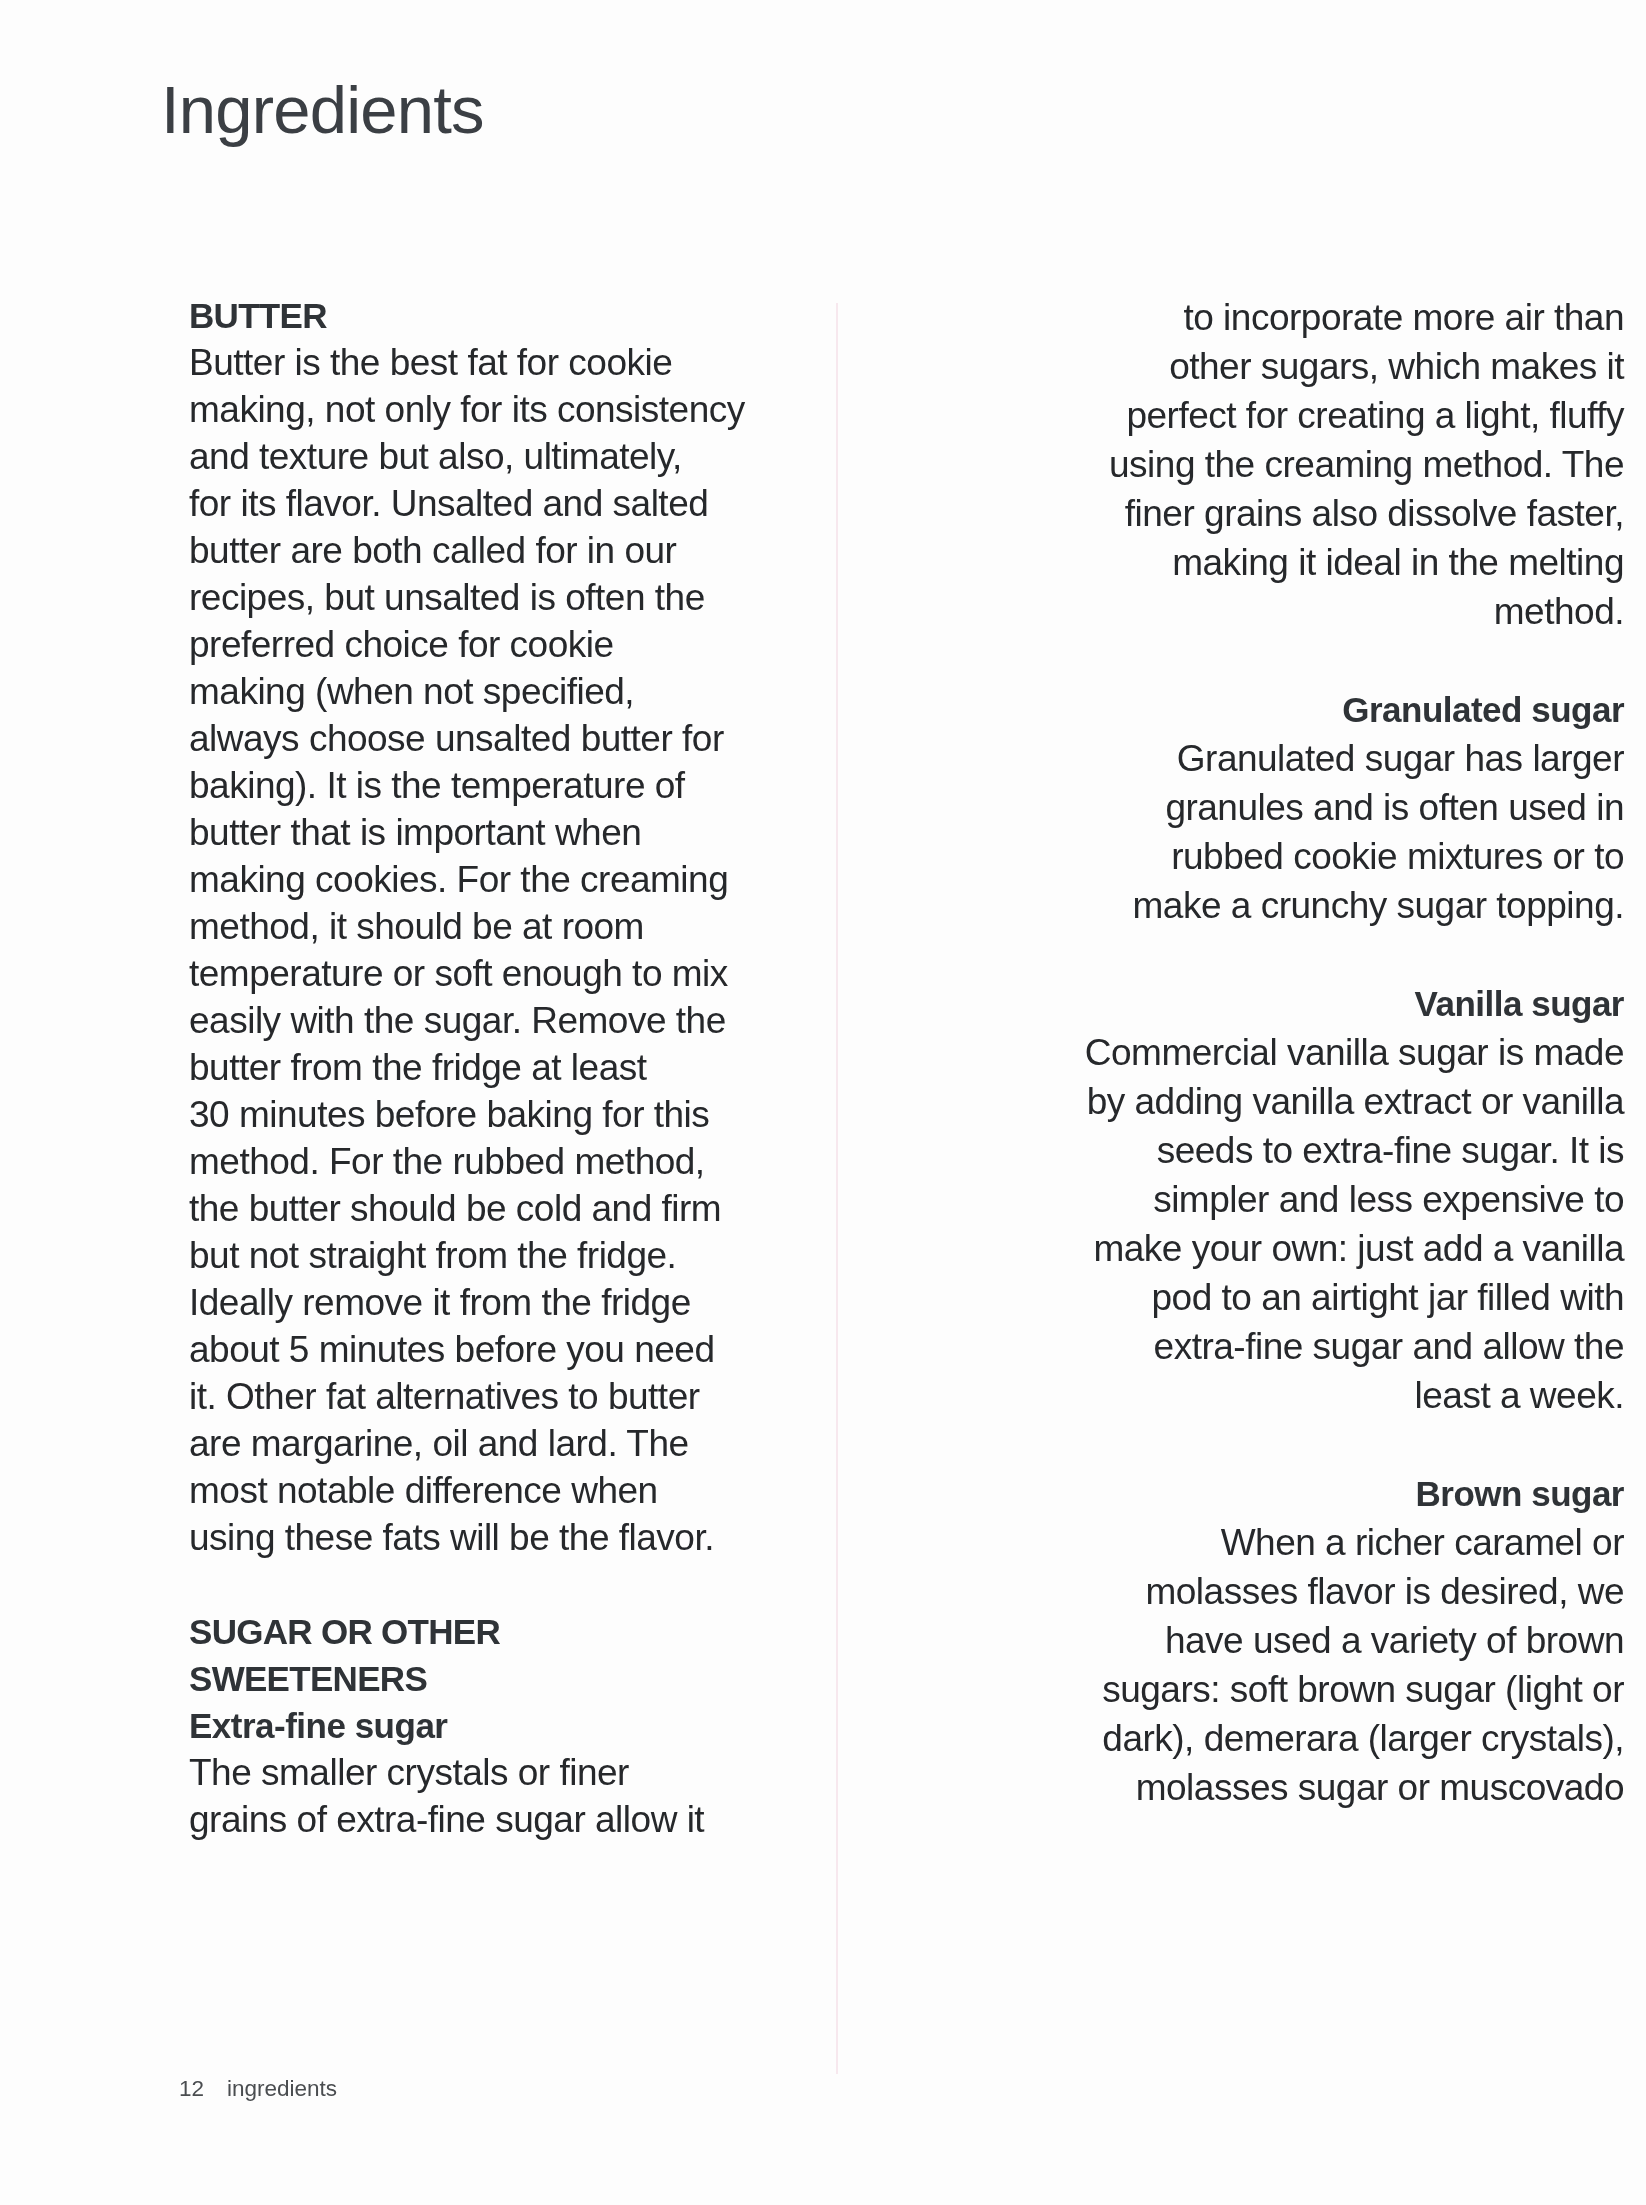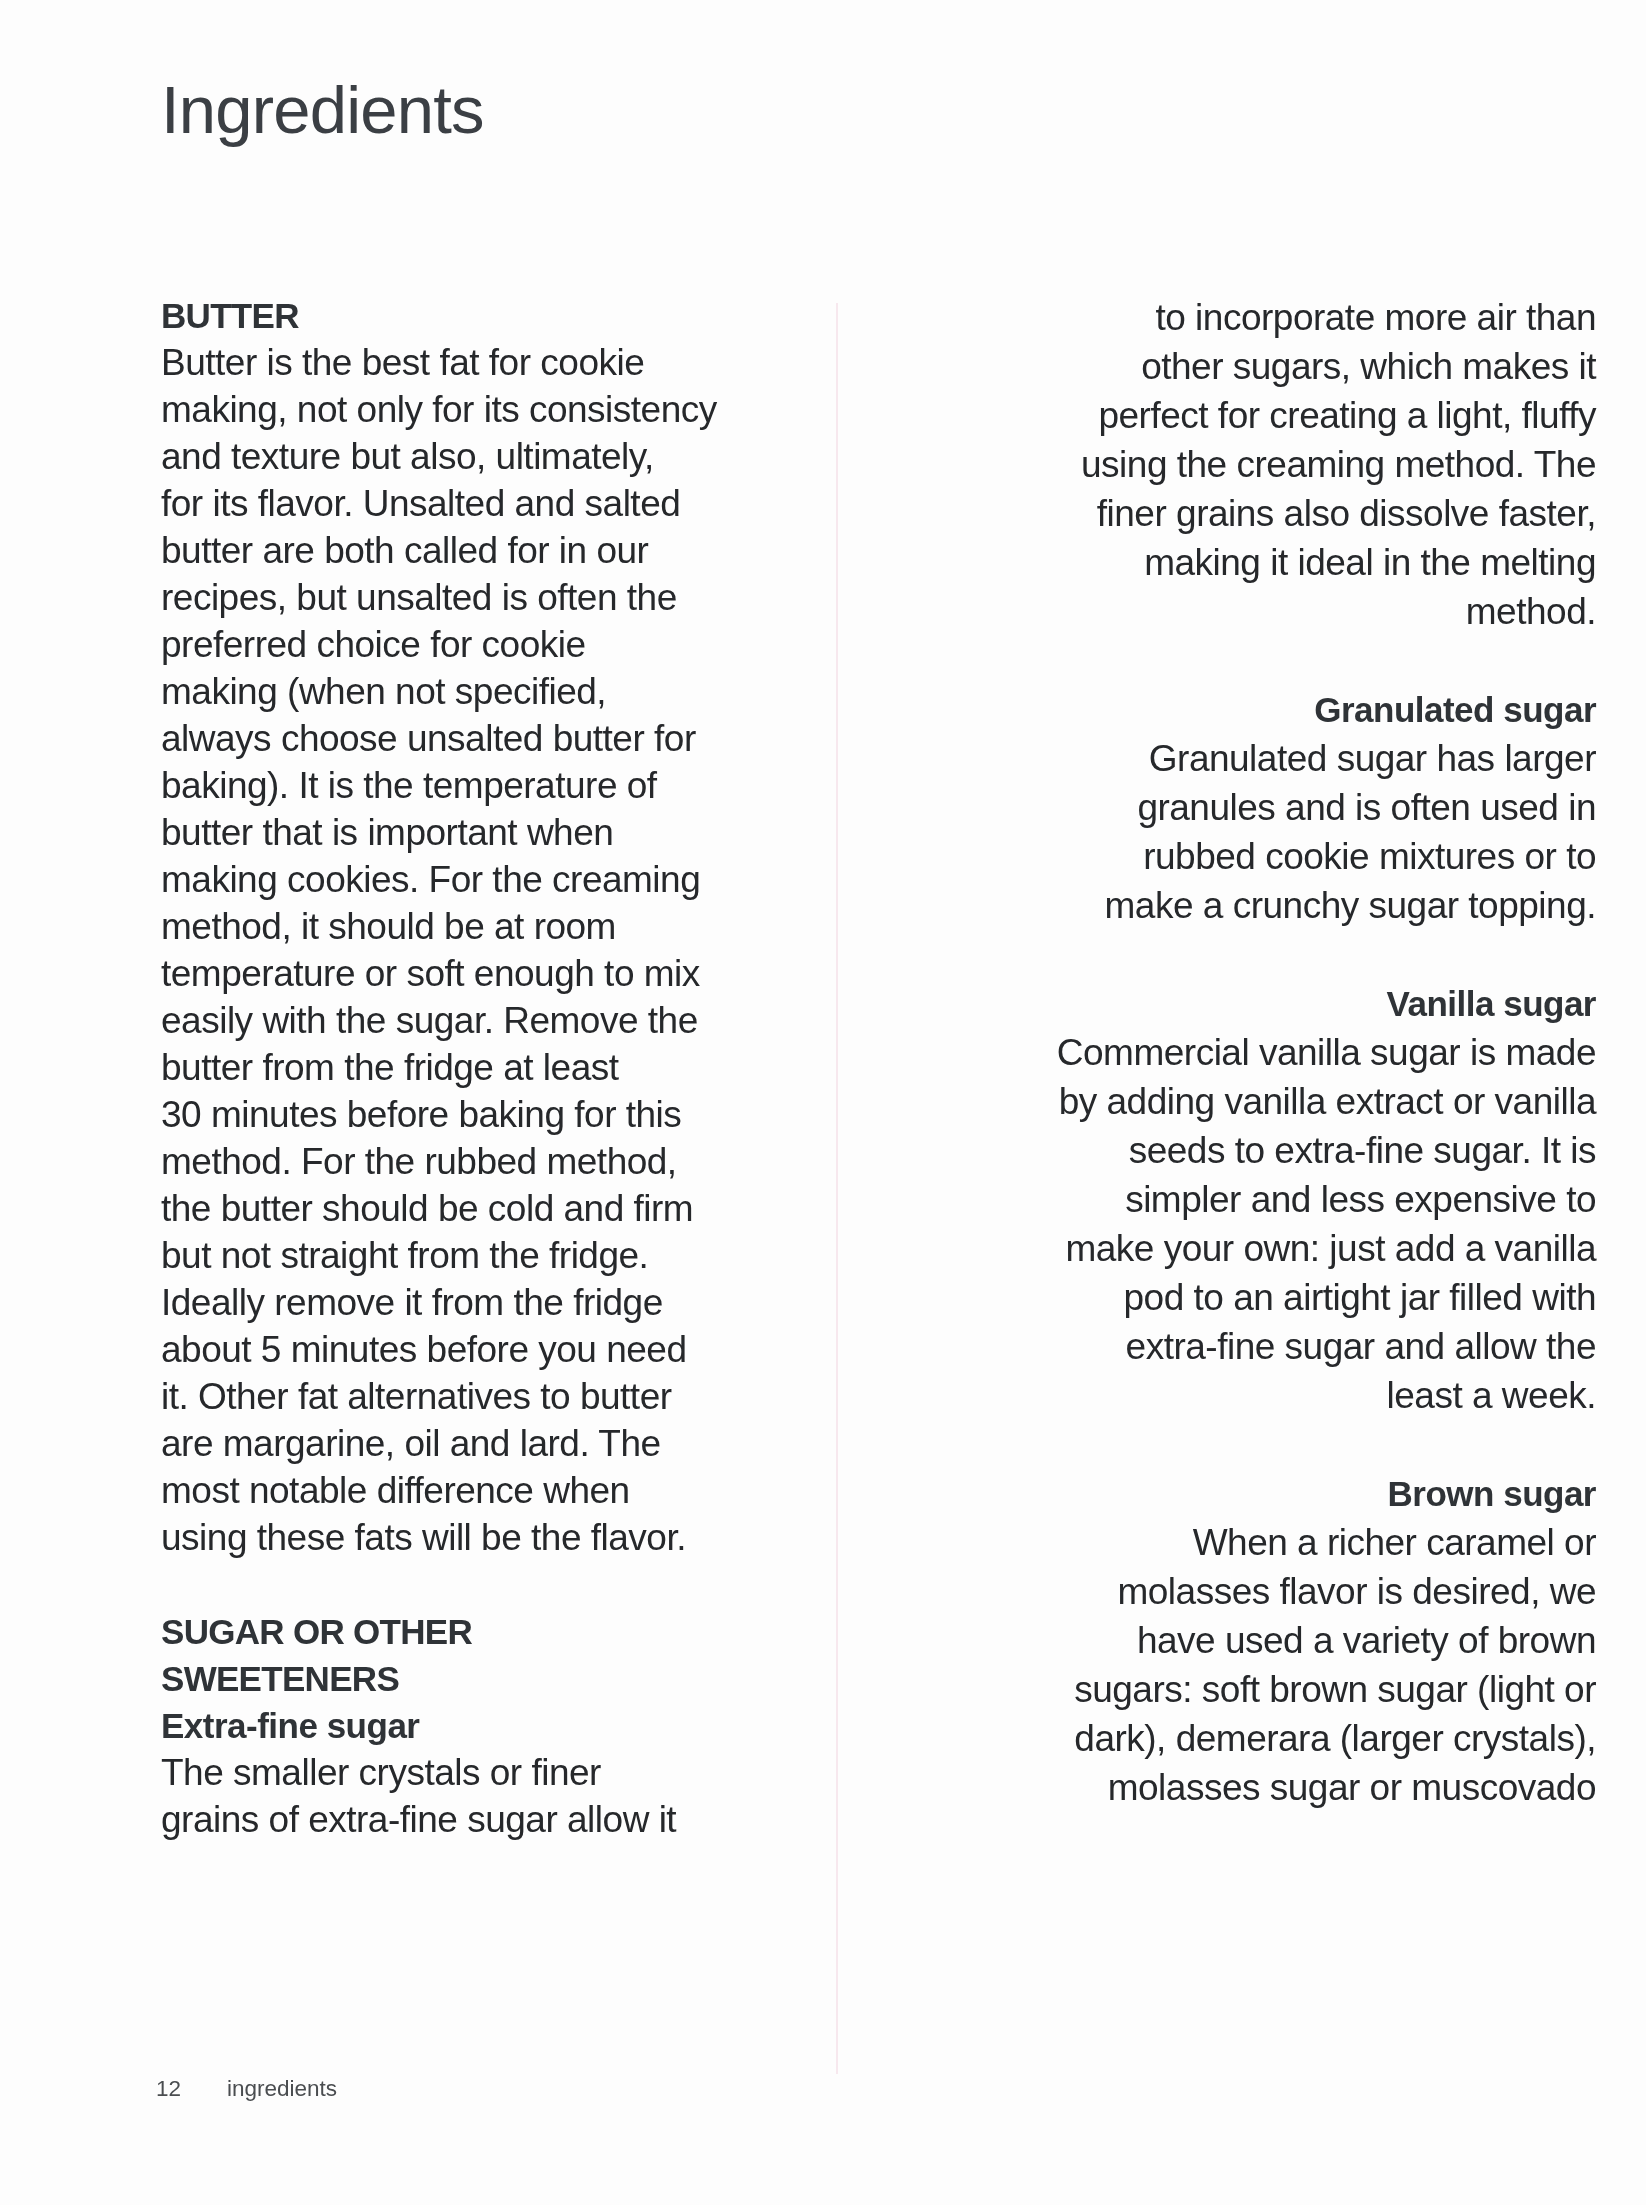--- a/index.html
+++ b/index.html
@@ -8,21 +8,21 @@
     background: #fdfdfd;
     font-family: "Liberation Sans", sans-serif;
     color: #26282b;
   }
   .page-title {
     position: absolute; left: 161px; top: 76px;
     font-size: 67px; line-height: 67px; font-weight: normal;
     color: #3b3f44; letter-spacing: -0.8px; margin: 0;
   }
   .column {
-    position: absolute; font-size: 37px; letter-spacing: -0.5px;
+    position: absolute; font-size: 37px; letter-spacing: -0.5px; margin-left: 28px;
   }
   .col-left { left: 161px; top: 292px; width: 634px; line-height: 47px; }
   .col-right { left: 945px; top: 293px; width: 651px; line-height: 49px; text-align: right; }
   .line { display: block; white-space: nowrap; }
   .section-heading {
     display: block; white-space: nowrap; font-weight: bold;
     color: #2f3337; letter-spacing: -0.7px; font-size: 35px;
   }
   .sub-heading {
     display: block; white-space: nowrap; font-weight: bold;
@@ -32,21 +32,21 @@
   .col-left .gap { height: 47px; }
   .col-right .gap { height: 49px; }
   .divider {
     position: absolute; left: 836px; top: 303px; width: 1.7px; height: 1771px;
     background: #f7e8ee;
   }
   .footer {
     position: absolute; top: 2076px; font-size: 22.5px; line-height: 25px;
     color: #4a4d50;
   }
-  .footer-page { left: 156px; }
+  .footer-page { left: 179px; }
   .footer-label { left: 227px; }
 </style>
 </head>
 <body>
 
 <h1 class="page-title">Ingredients</h1>
 
 <div class="column col-left">
   <div>
     <span class="section-heading">BUTTER</span>

